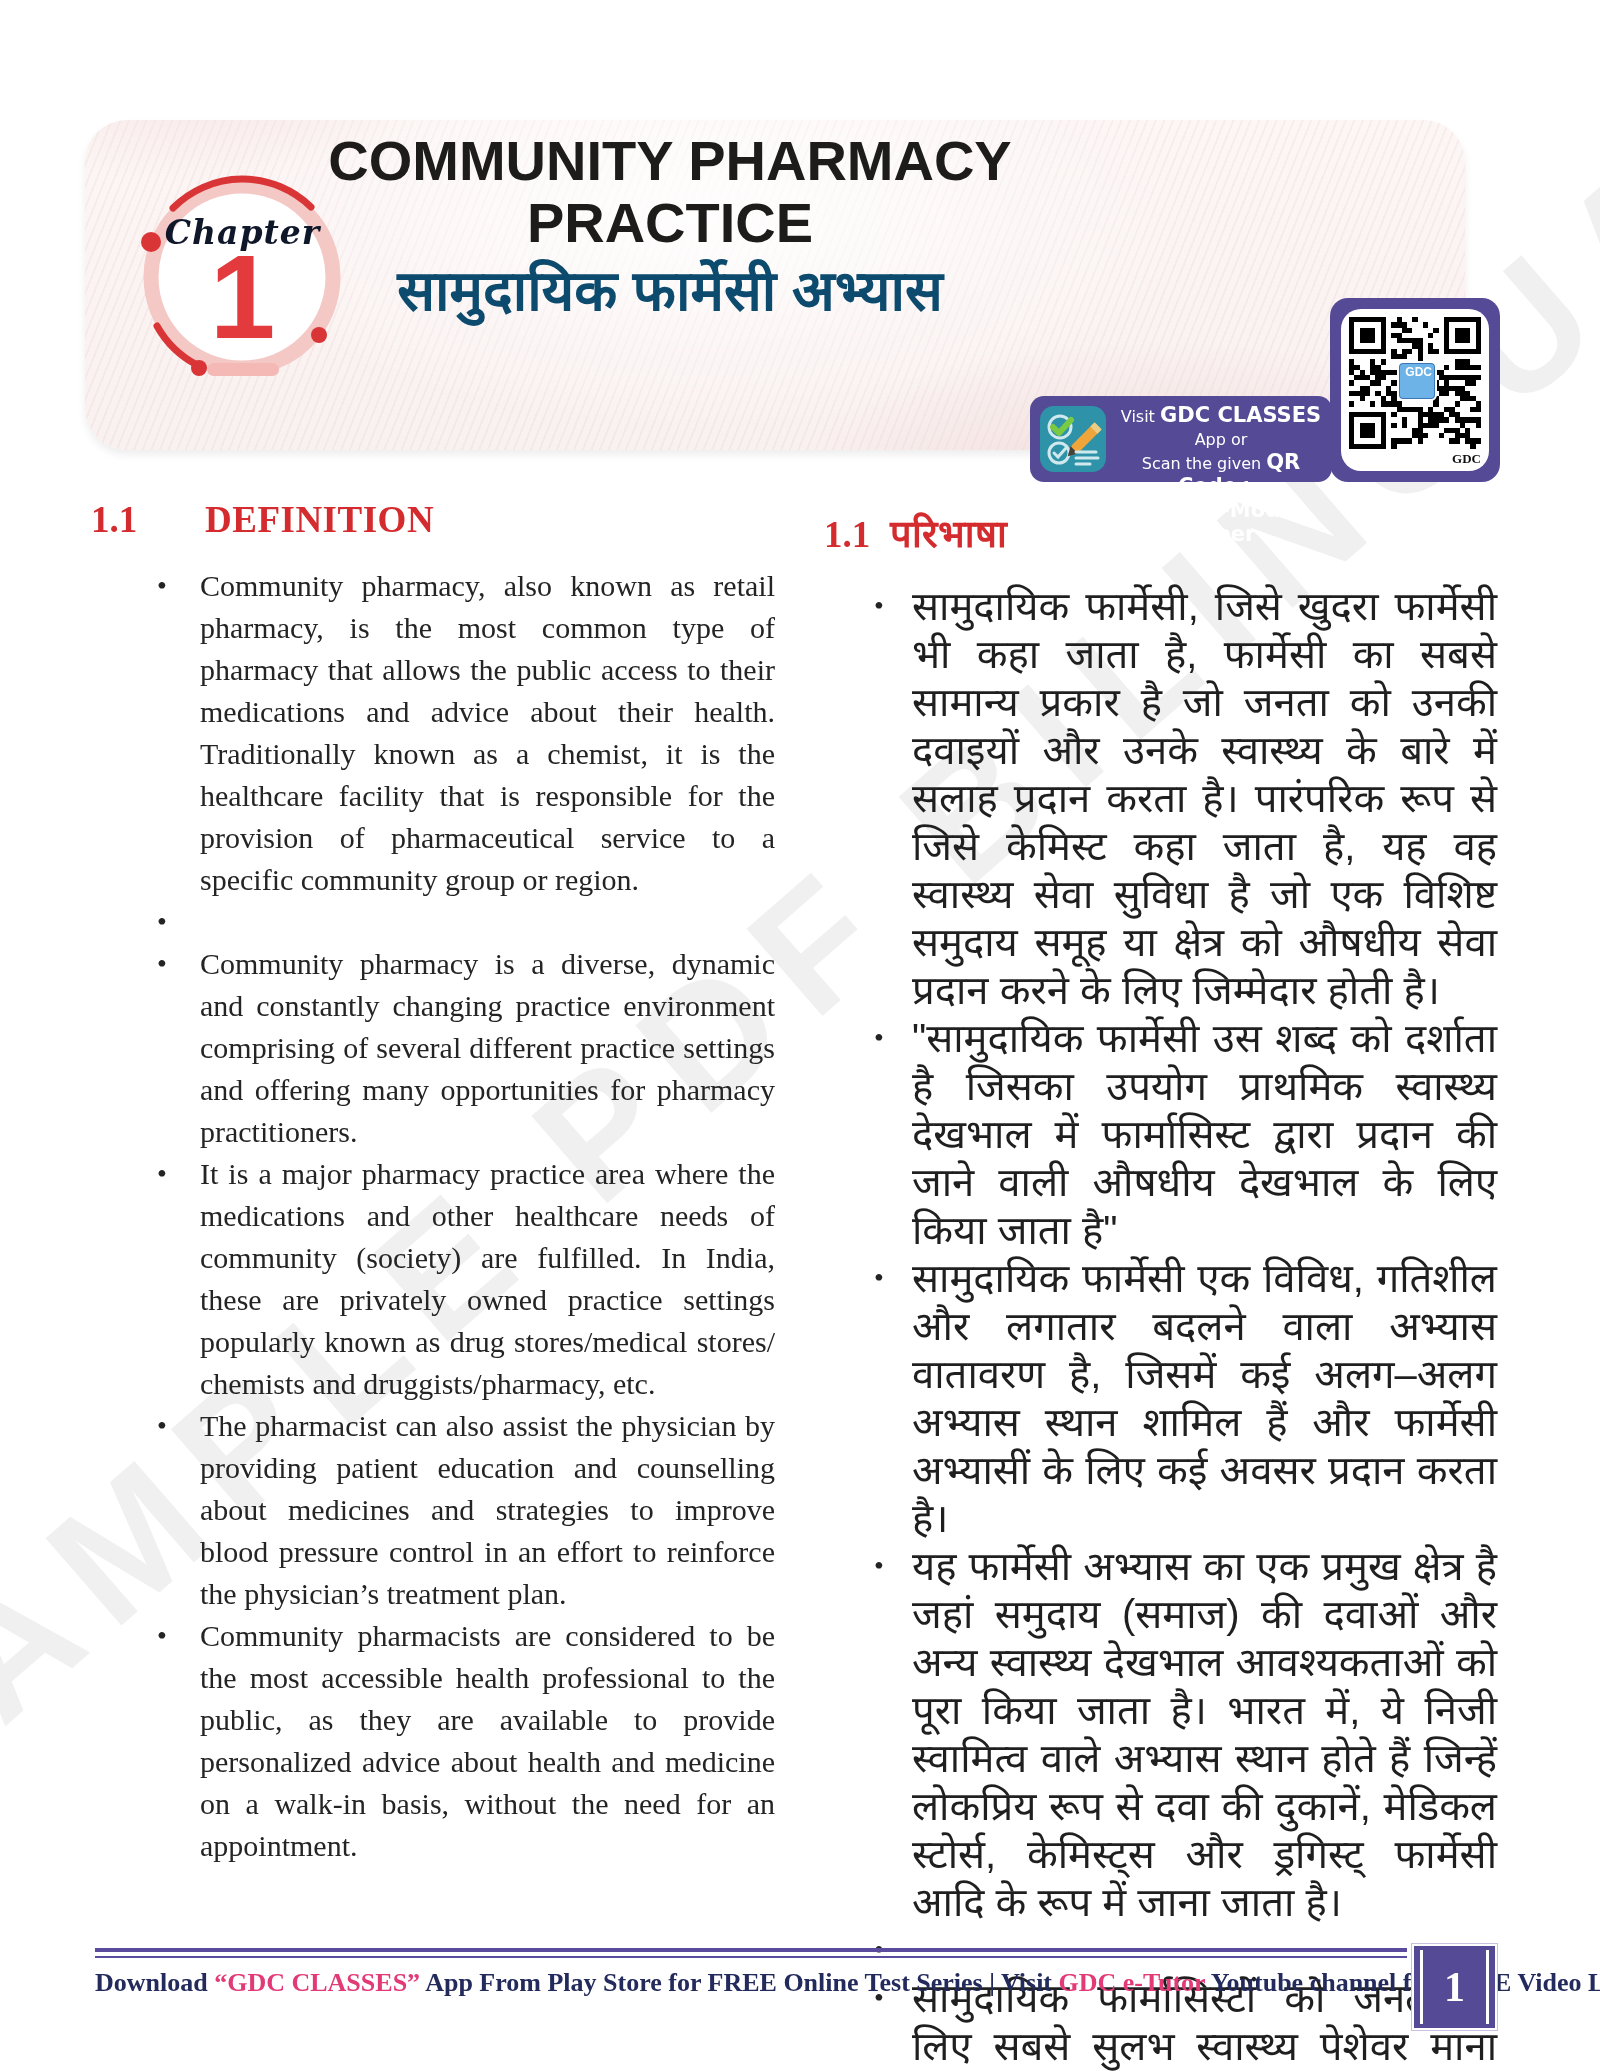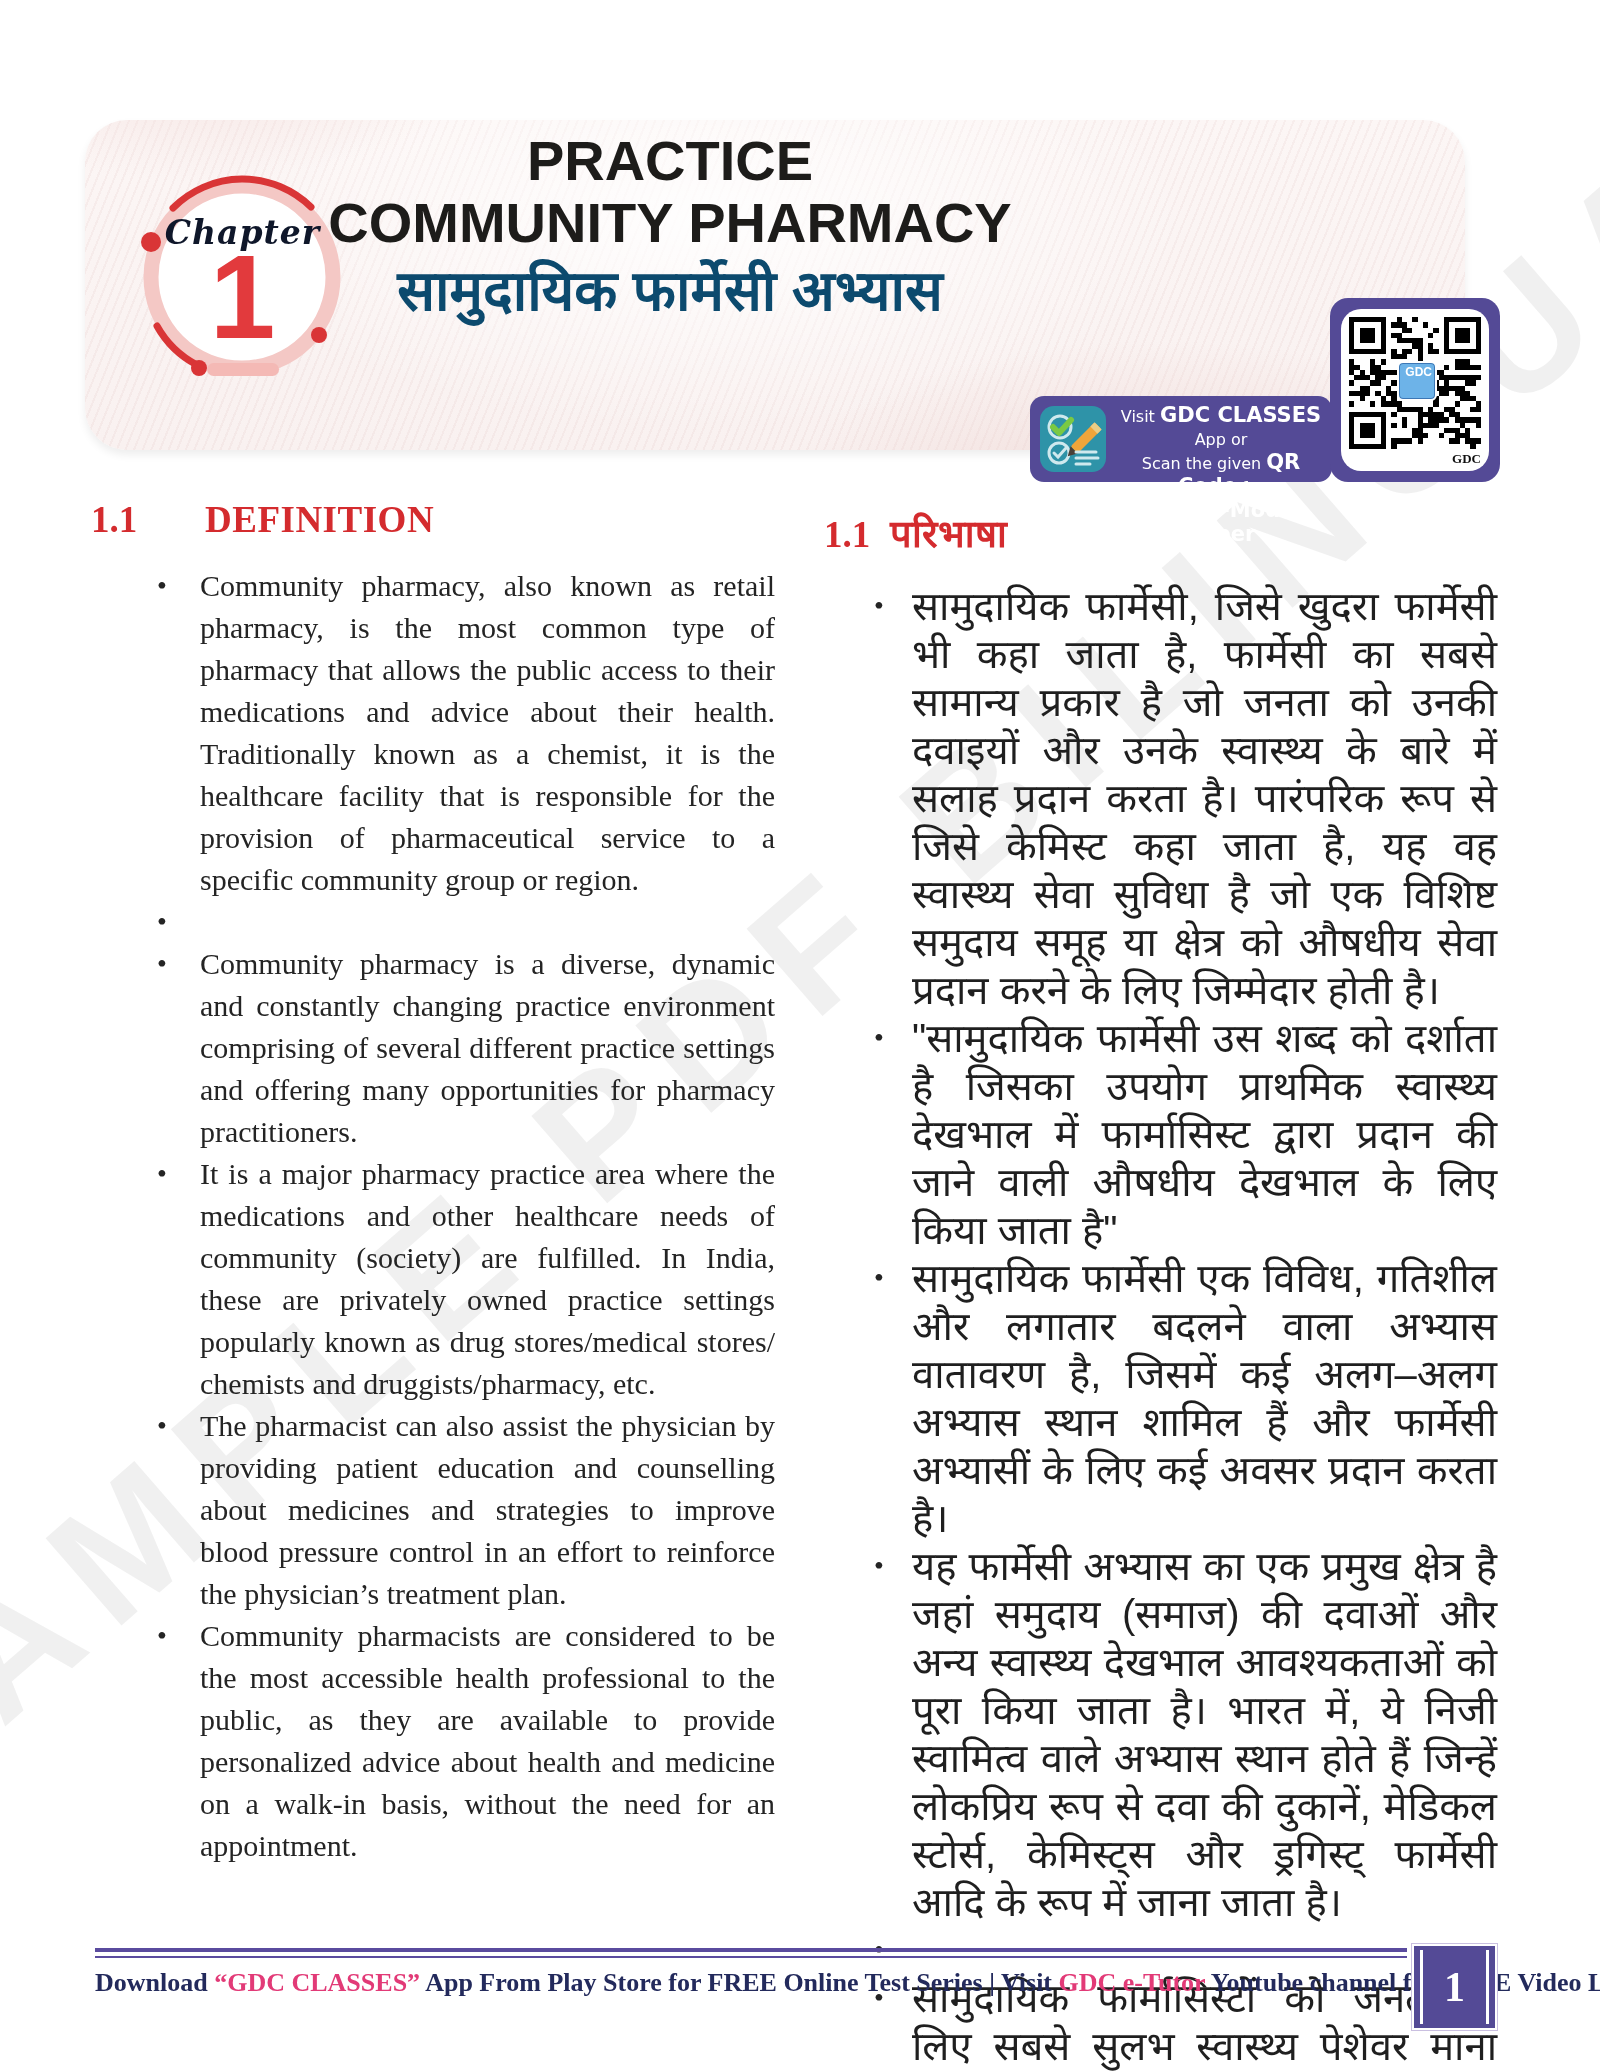--- a/index.html
+++ b/index.html
@@ -144,22 +144,22 @@
       <circle cx="16" cy="77" r="10" fill="#d93536"></circle>
       <circle cx="184" cy="170" r="8" fill="#d93536"></circle>
       <circle cx="64" cy="203" r="8" fill="#d93536"></circle>
     </svg>
     <div class="badge-chapter">Chapter</div>
     <div class="badge-number">1</div>
     <div class="badge-underline"></div>
   </div>
 
   <div class="title-block">
+    <div class="title-line">COMMUNITY PHARMACY</div>
     <div class="title-line">PRACTICE</div>
-    <div class="title-line">COMMUNITY PHARMACY</div>
     <div class="subtitle-hindi">सामुदायिक फार्मेसी अभ्यास</div>
   </div>
 
   <div class="promo-banner">
     <svg class="promo-icon" viewBox="0 0 66 66">
       <rect width="66" height="66" rx="14" fill="#2e93a8"></rect>
       <circle cx="20" cy="21" r="11" fill="none" stroke="#cfe9ee" stroke-width="3"></circle>
       <path d="M 13 21 l 6 6 l 12 -13" fill="none" stroke="#7ac943" stroke-width="6" stroke-linecap="round" stroke-linejoin="round"></path>
       <circle cx="19" cy="47" r="10" fill="none" stroke="#cfe9ee" stroke-width="3"></circle>
       <path d="M 14 47 l 4 4 l 8 -9" fill="none" stroke="#cfe9ee" stroke-width="3" stroke-linecap="round"></path>

